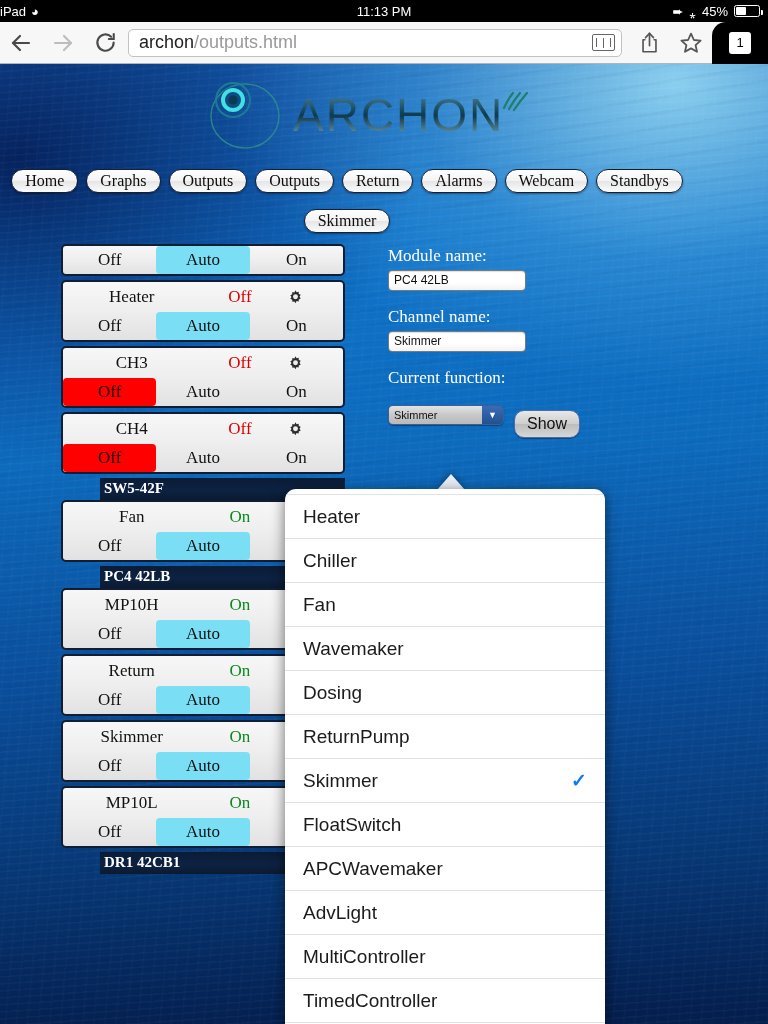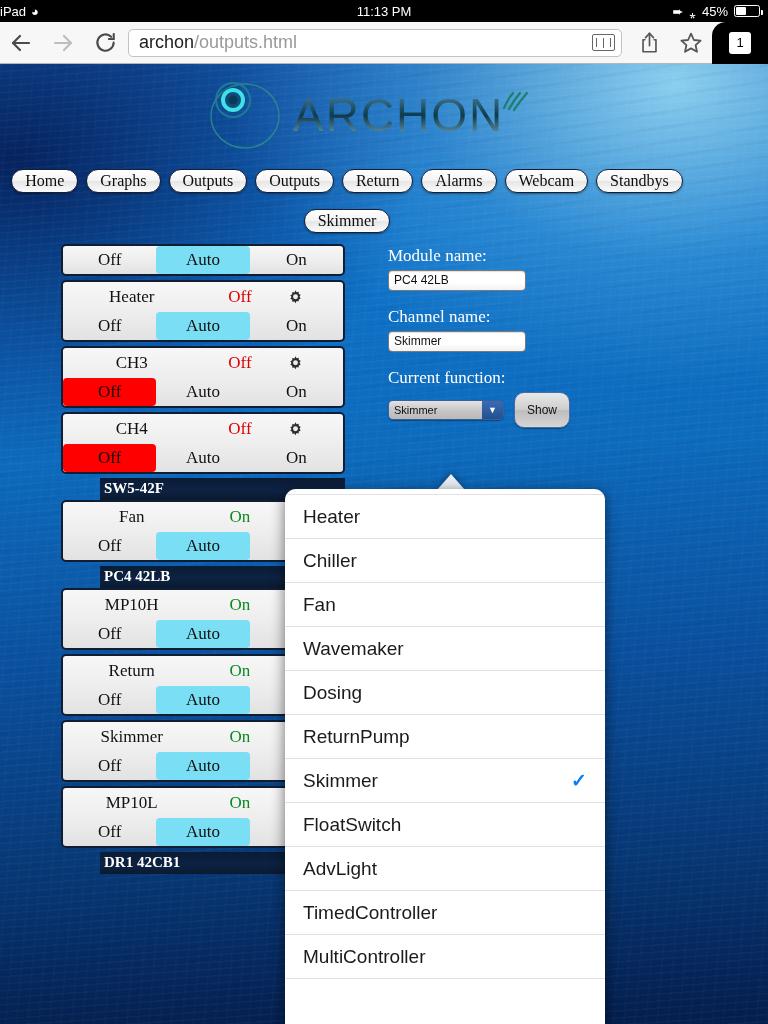--- a/index.html
+++ b/index.html
@@ -195,25 +195,25 @@
     flex: 1; background: linear-gradient(180deg,#e3e3e3 0%, #c8c8c8 50%, #b9b9b9 100%);
     font-size: 11px; color: #111; padding: 0 5px; line-height: 18px;
     font-family: "Liberation Sans", sans-serif;
   }
   #function-select .sel-arrow {
     width: 21px; background: linear-gradient(180deg,#3a6bb5 0%, #23518f 100%);
     color: #fff; font-size: 9px;
     display: flex; align-items: center; justify-content: center;
   }
   #show-button {
-    height: 36px; padding: 0 12px;
+    height: 28px; padding: 0 12px;
     background: linear-gradient(180deg,#e8e8e8 0%, #cfcfcf 48%, #bdbdbd 52%, #d6d6d6 100%);
     border: 1px solid #4a6da3; border-radius: 10px;
-    font-family: "Liberation Sans", sans-serif; font-size: 12px; color: #111;
-    display: flex; align-items: center; box-shadow: 0 1px 1px rgba(0,0,0,.35);
+    font-family: "Liberation Sans", sans-serif; font-size: 16px; color: #111;
+    display: flex; align-items: center; box-shadow: 0 1px 1px rgba(0,0,0,.35); margin-top: 18px;
   }
 
   
   #popover-arrow {
     position: absolute; left: 437px; top: 410px;
     width: 0; height: 0;
     border-left: 14px solid transparent;
     border-right: 14px solid transparent;
     border-bottom: 16px solid #e9eef6;
     filter: drop-shadow(0 -2px 3px rgba(0,0,0,.35));
@@ -520,23 +520,26 @@
         <span class="pi-label">ReturnPump</span>
       </div>
       <div class="popover-item">
         <span class="pi-label">Skimmer</span>
         <span class="pi-check">✓</span>
       </div>
       <div class="popover-item">
         <span class="pi-label">FloatSwitch</span>
       </div>
       <div class="popover-item">
+        <span class="pi-label">APCWavemaker</span>
+      </div>
+      <div class="popover-item">
         <span class="pi-label">AdvLight</span>
       </div>
       <div class="popover-item">
+        <span class="pi-label">MultiController</span>
+      </div>
+      <div class="popover-item">
         <span class="pi-label">TimedController</span>
-      </div>
-      <div class="popover-item">
-        <span class="pi-label">MultiController</span>
       </div>
       <div class="popover-item"></div>
     </div>
 </div>
 
 </body></html>

